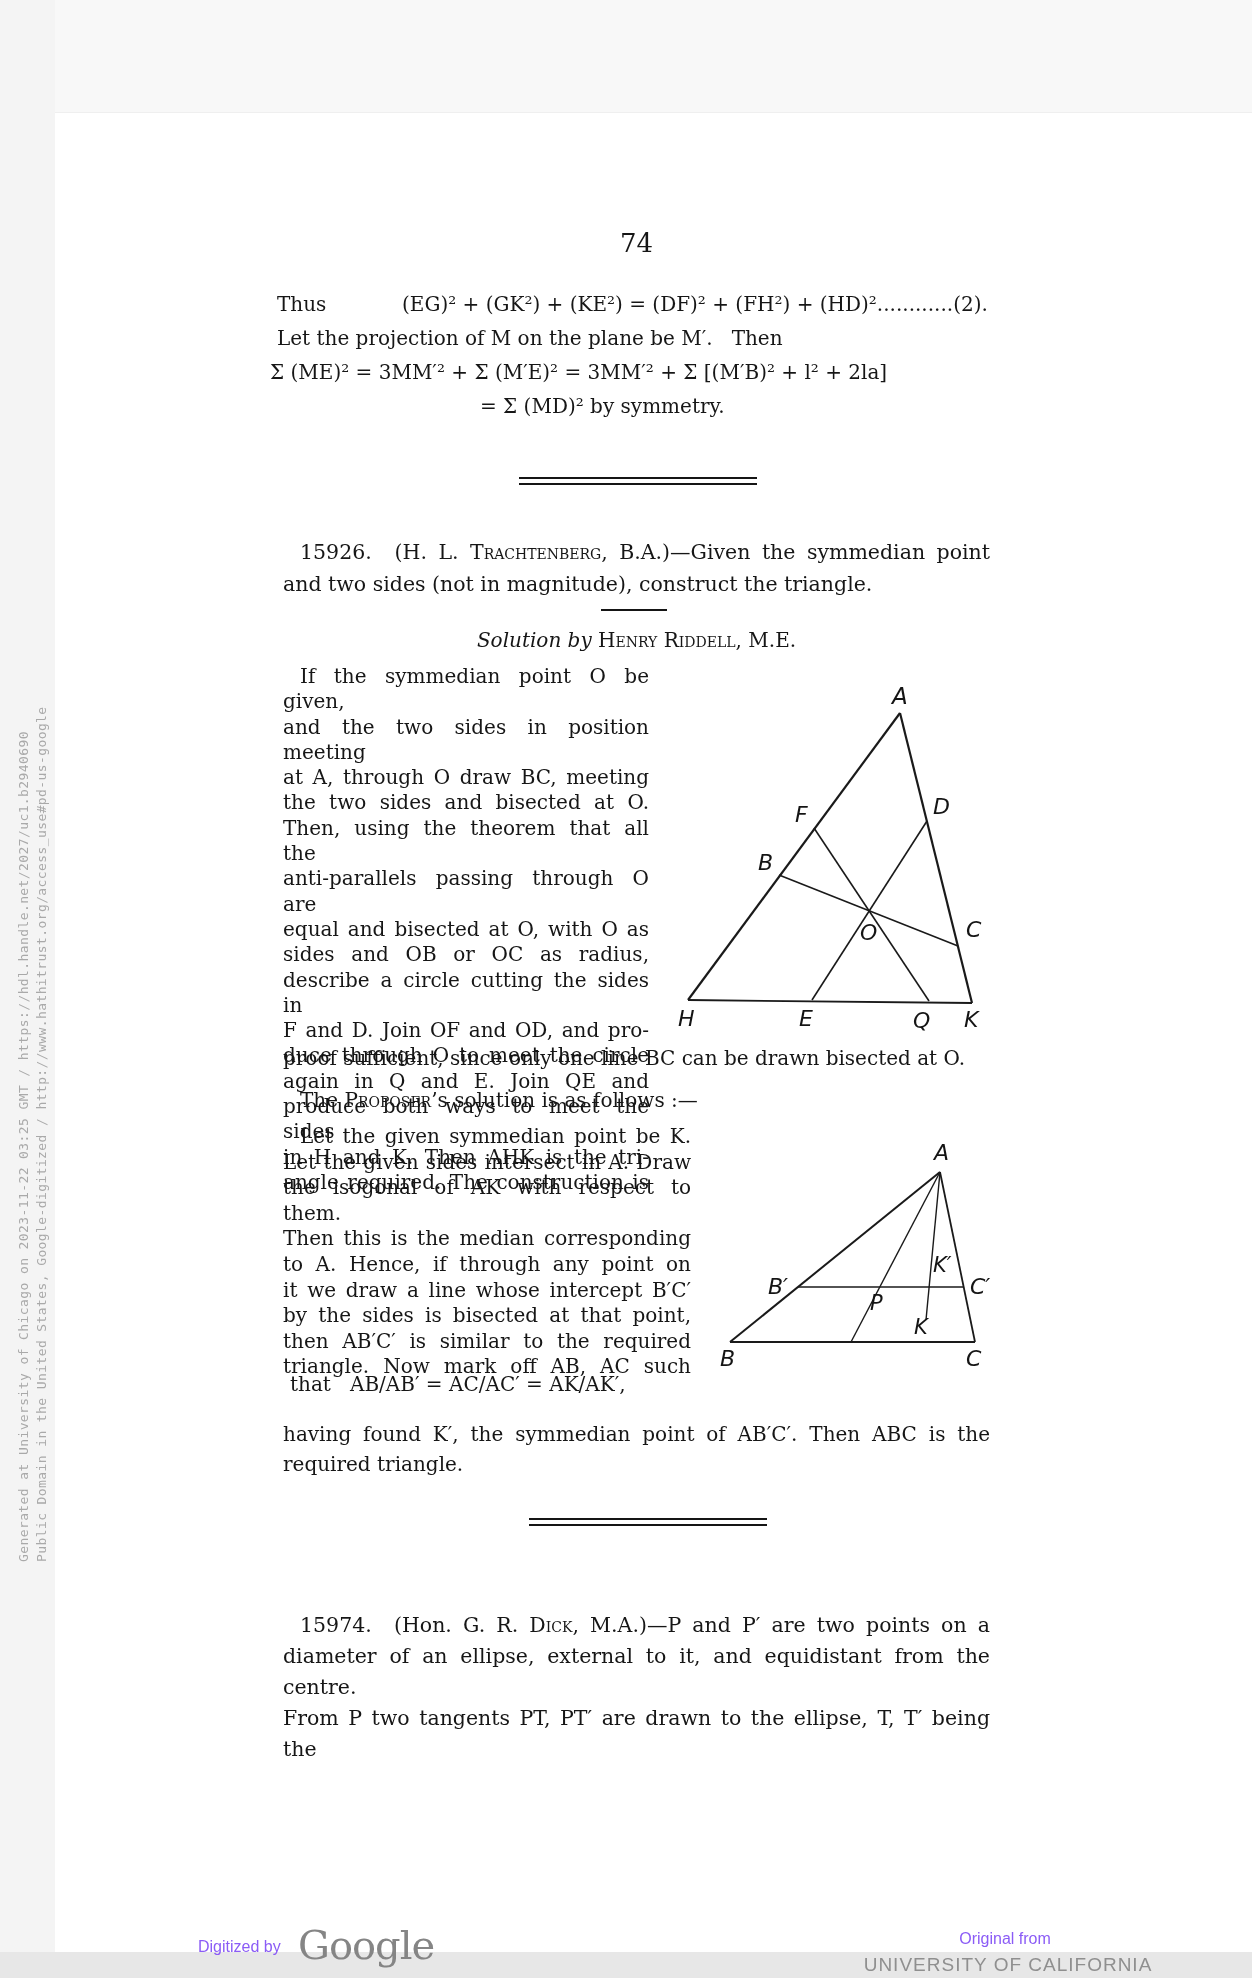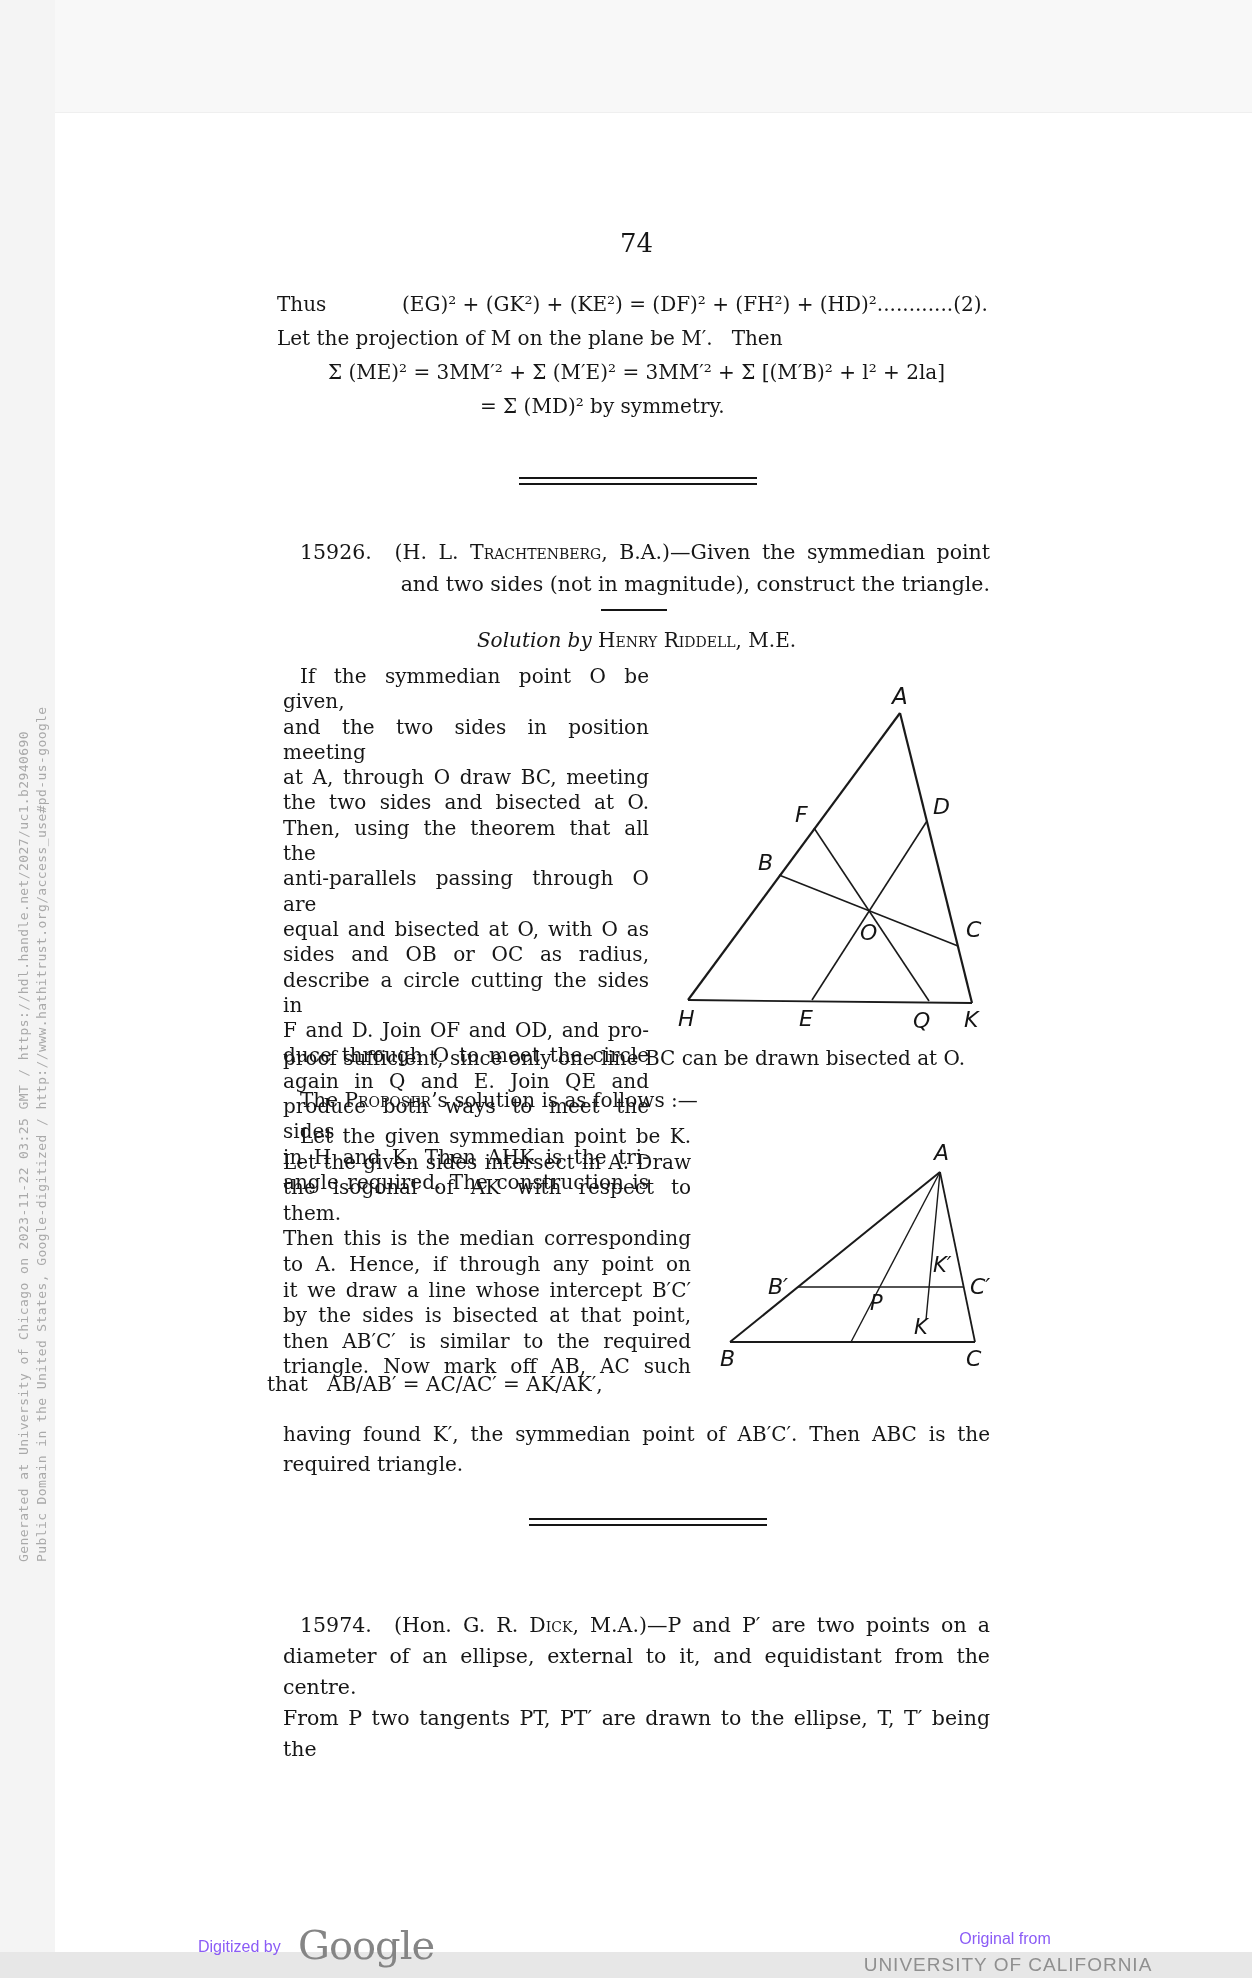--- a/index.html
+++ b/index.html
@@ -1,19 +1,19 @@
 <!DOCTYPE html>
 <html><head>
 <meta charset="utf-8">
 <style>
   html,body{margin:0;padding:0;}
   body{width:1252px;height:1978px;position:relative;background:#ffffff;overflow:hidden;
        font-family:"DejaVu Serif",serif;color:#161616;}
   .abs{position:absolute;}
-  .line{display:block;text-align:right;}
+  .line{display:block;}
   .just{text-align:justify;text-align-last:justify;}
   .sc{font-variant:small-caps;text-align:right;}
   .it{font-style:italic;}
   .bold{font-weight:normal;}
   .pre{white-space:pre;}
   .indent{text-indent:17px;}
   #top-band{left:0;top:0;width:1252px;height:112px;background:#f8f8f8;border-bottom:1px solid #efefef;z-index:0;}
   #sidebar{left:0;top:0;width:55px;height:1978px;background:#f4f4f4;z-index:1;}
   .sidebar-text{position:absolute;transform-origin:0 0;transform:rotate(-90deg);
        font-family:"DejaVu Sans Mono",monospace;font-size:13px;letter-spacing:.4px;
@@ -37,21 +37,21 @@
 <div class="abs" id="bottom-band"></div>
 
 <div class="sidebar-text" style="left:16px;top:1562px;">Generated at University of Chicago on 2023-11-22 03:25 GMT  /  https://hdl.handle.net/2027/uc1.b2940690</div>
 <div class="sidebar-text" style="left:34px;top:1562px;">Public Domain in the United States, Google-digitized  /  http://www.hathitrust.org/access_use#pd-us-google</div>
 
 <div class="abs" style="left:283px;top:228px;width:707px;text-align:center;font-size:26px;">74</div>
 
 <div class="abs bodytext" style="left:277px;top:292px;">Thus</div>
 <div class="abs bodytext" style="left:390px;top:292px;margin-left:12px;">(EG)² + (GK²) + (KE²) = (DF)² + (FH²) + (HD)²............(2).</div>
 <div class="abs bodytext pre" style="left:277px;top:326px;">Let the projection of M on the plane be M′.   Then</div>
-<div class="abs bodytext" style="left:283px;top:360px;width:707px;text-align:center;">Σ (ME)² = 3MM′² + Σ (M′E)² = 3MM′² + Σ [(M′B)² + l² + 2la]</div>
+<div class="abs bodytext" style="left:270px;top:360px;width:707px;text-align:left;">Σ (ME)² = 3MM′² + Σ (M′E)² = 3MM′² + Σ [(M′B)² + l² + 2la]</div>
 <div class="abs bodytext" style="left:480px;top:394px;text-align:center;">= Σ (MD)² by symmetry.</div>
 
 <div class="abs double-rule" style="left:519px;top:477px;width:238px;"></div>
 
 <div class="abs probtext" style="left:283px;top:536px;width:707px;line-height:32px;">
   <div class="line just indent"><span class="bold">15926.</span>&nbsp;&nbsp;<span>(H. L. </span><span class="sc">Trachtenberg</span><span>, B.A.)—Given the symmedian point</span></div>
   <div class="line">and two sides (not in magnitude), construct the triangle.</div>
 </div>
 
 <div class="abs single-rule" style="left:601px;top:609px;width:66px;"></div>
@@ -102,21 +102,21 @@
   <div class="line just indent">Let the given symmedian point be K.</div>
   <div class="line just">Let the given sides intersect in A.  Draw</div>
   <div class="line just">the isogonal of AK with respect to them.</div>
   <div class="line just">Then this is the median corresponding</div>
   <div class="line just">to A.  Hence, if through any point on</div>
   <div class="line just">it we draw a line whose intercept B′C′</div>
   <div class="line just">by the sides is bisected at that point,</div>
   <div class="line just">then AB′C′ is similar to the required</div>
   <div class="line just">triangle.  Now mark off AB, AC such</div>
 </div>
-<div class="abs bodytext pre" style="left:267px;top:1372px;">that   AB/AB′ = AC/AC′ = AK/AK′,</div>
+<div class="abs bodytext pre" style="left:290px;top:1372px;">that   AB/AB′ = AC/AC′ = AK/AK′,</div>
 
 <svg class="abs" style="left:712px;top:1138px;" width="305" height="240" viewBox="0 0 305 240">
   <line x1="228" y1="34" x2="18" y2="204" stroke-width="2"></line>
   <line x1="228" y1="34" x2="263" y2="204" stroke-width="1.8"></line>
   <line x1="18" y1="204" x2="263" y2="204" stroke-width="1.8"></line>
   <line x1="86" y1="149" x2="252" y2="149" stroke-width="1.4"></line>
   <line x1="228" y1="34" x2="139" y2="204" stroke-width="1.4"></line>
   <line x1="228" y1="34" x2="214" y2="182" stroke-width="1.4"></line>
   <text x="222" y="22" font-size="22">A</text>
   <text x="56" y="156" font-size="22">B′</text>

